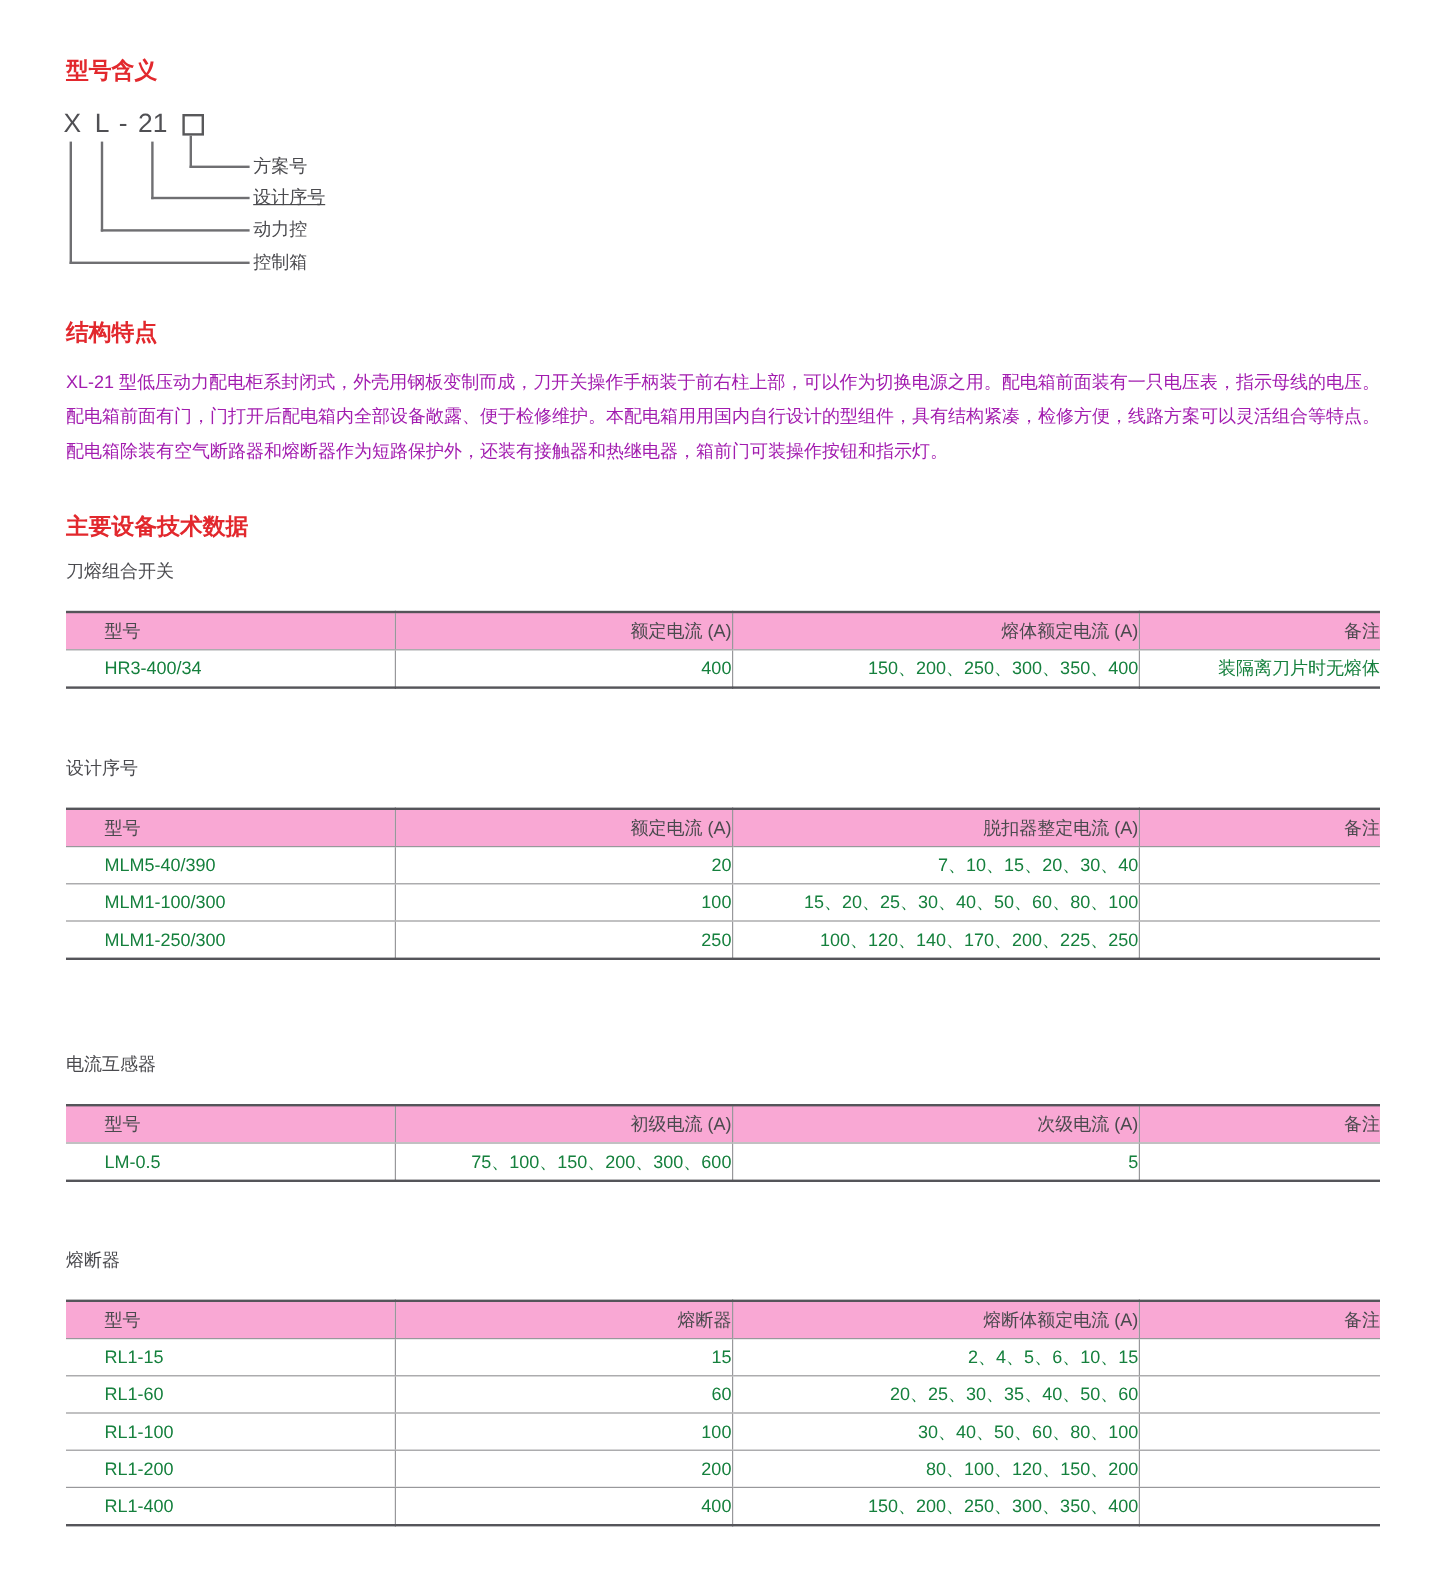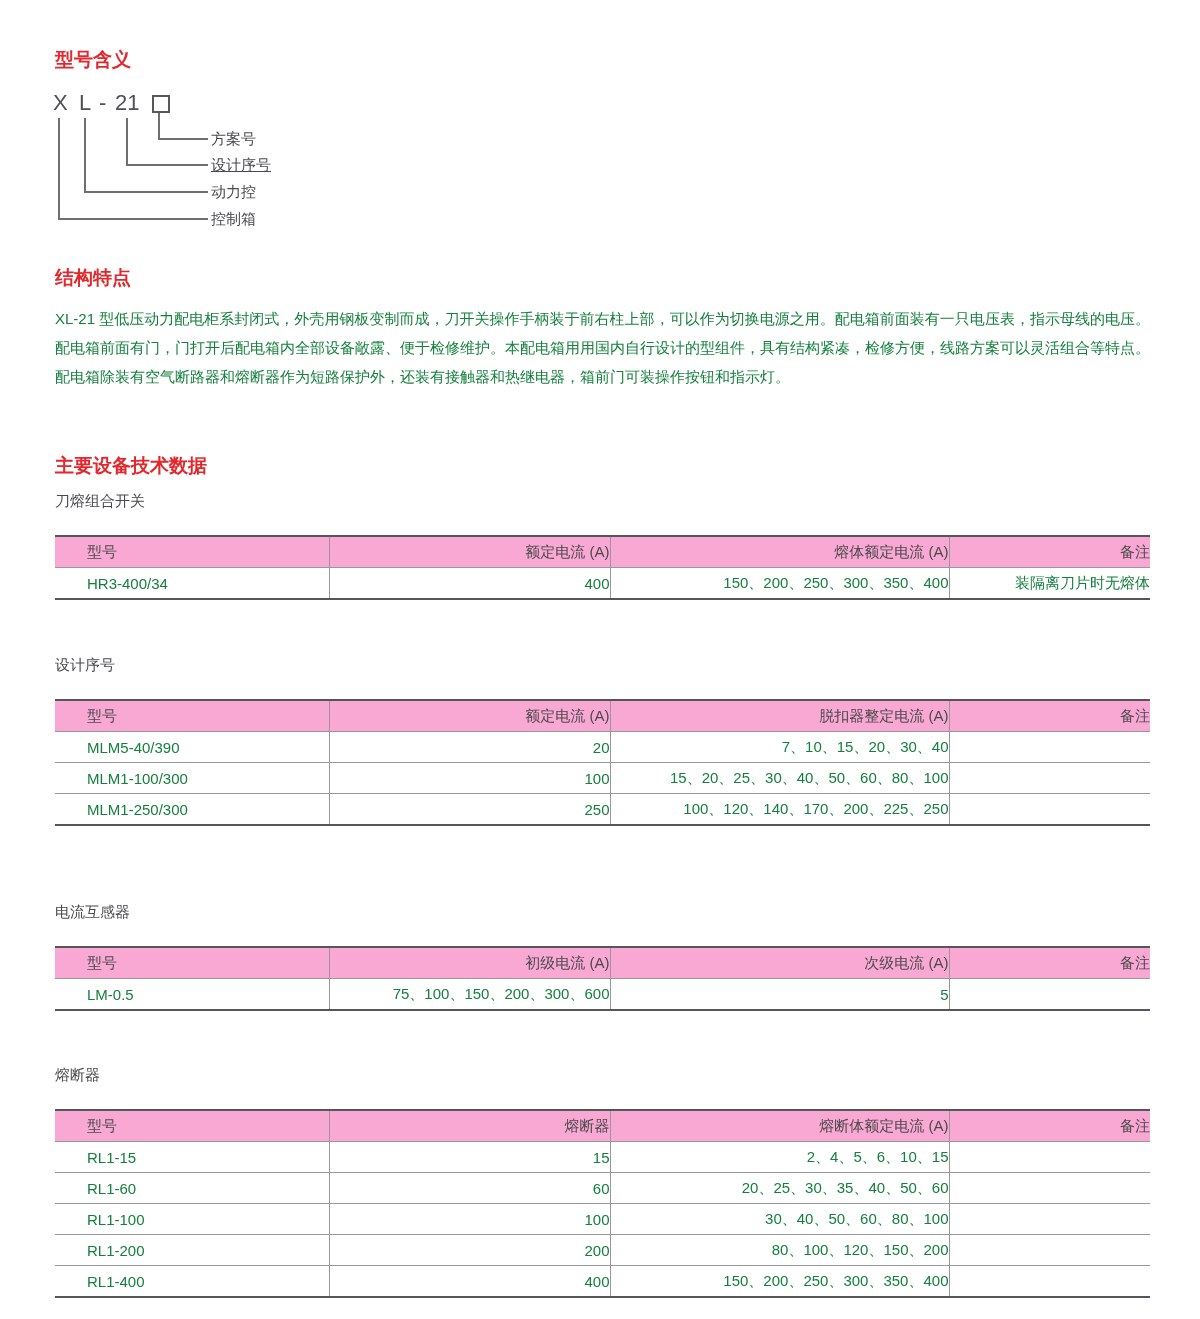--- a/index.html
+++ b/index.html
@@ -20,21 +20,21 @@
   }
   .red-heading {
     font-size: 19px;
     font-weight: bold;
     color: #e2282d;
     line-height: 24px;
     margin: 0;
   }
   .h-model    { padding-top: 48px; }
   .h-features { margin-top: 26px; }
-  .h-tech     { margin-top: 63px; }
+  .h-tech     { margin-top: 37px; }
 
   
   .diagram {
     position: relative;
     margin-top: 18px;
     height: 150px;
     width: 700px;
   }
   .model-char {
     position: absolute;
@@ -76,30 +76,29 @@
   .dl-1 { top: 65px; text-decoration: underline; }
   .dl-2 { top: 92px; }
   .dl-3 { top: 119px; }
 
   
   .features-paragraph {
     margin-top: 14px;
     width: 1095px;
     font-size: 15px;
     line-height: 29px;
-    color: #15803d;
+    color: #a21caf;
     text-align: justify;
   }
 
   
   .table-caption {
     font-size: 15px;
     line-height: 20px;
     color: #4a4a4e;
-    font-family: Liberation Mono, monospace;
   }
   .cap-1 { margin-top: 15px; }
   .cap-2 { margin-top: 57px; }
   .cap-3 { margin-top: 78px; }
   .cap-4 { margin-top: 56px; }
 
   table.tech-table {
     margin-top: 22px;
     width: 1095px;
     border-collapse: collapse;

